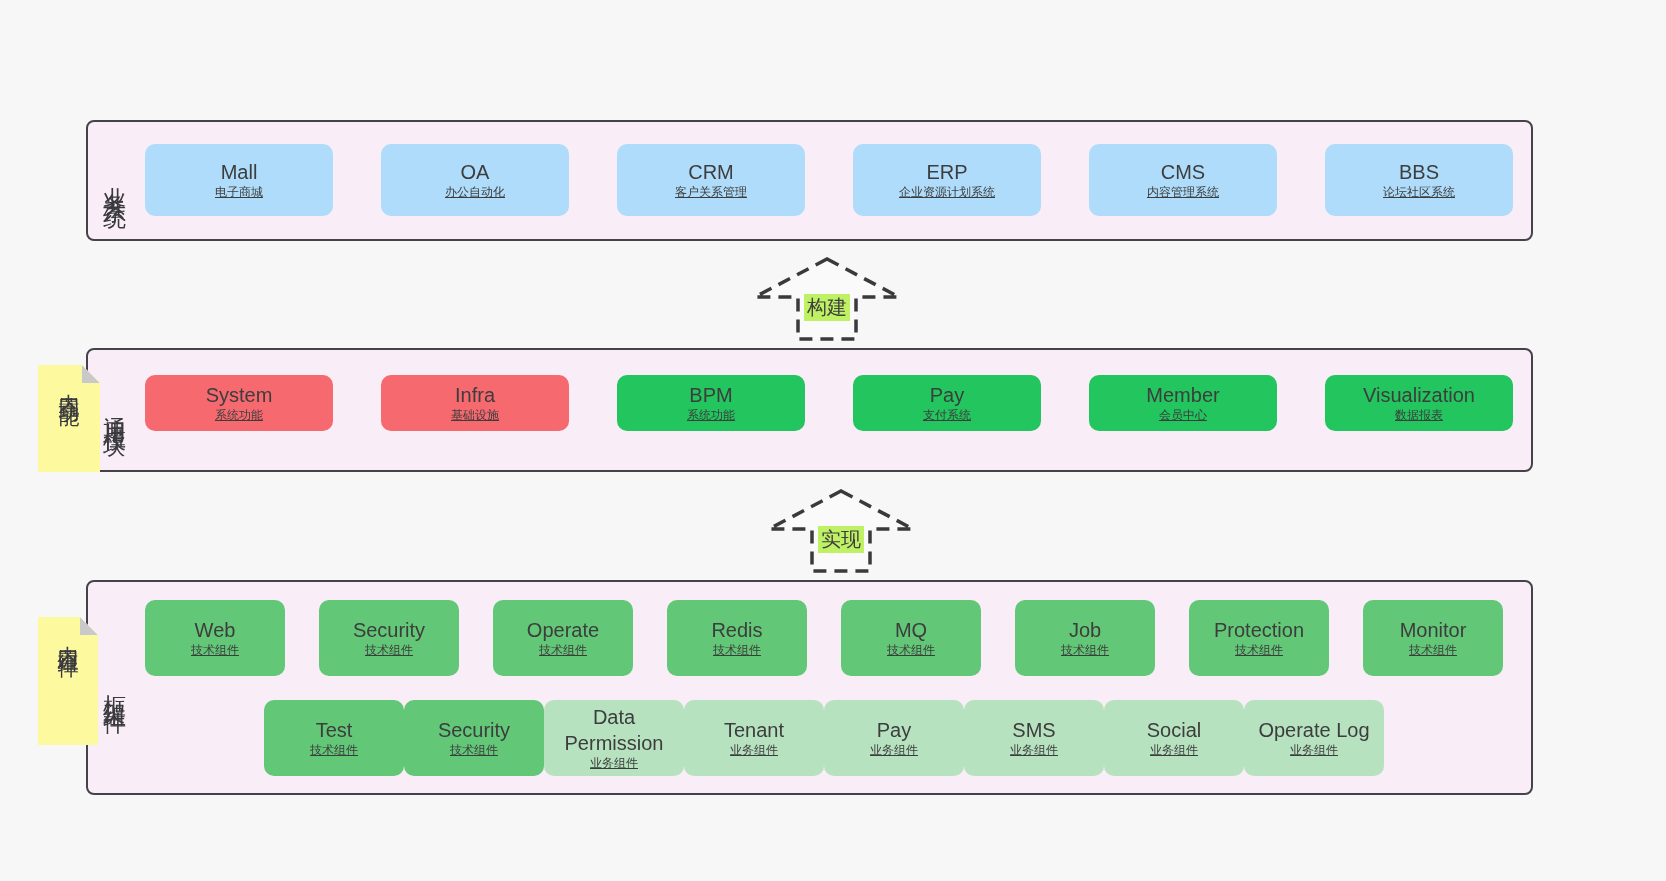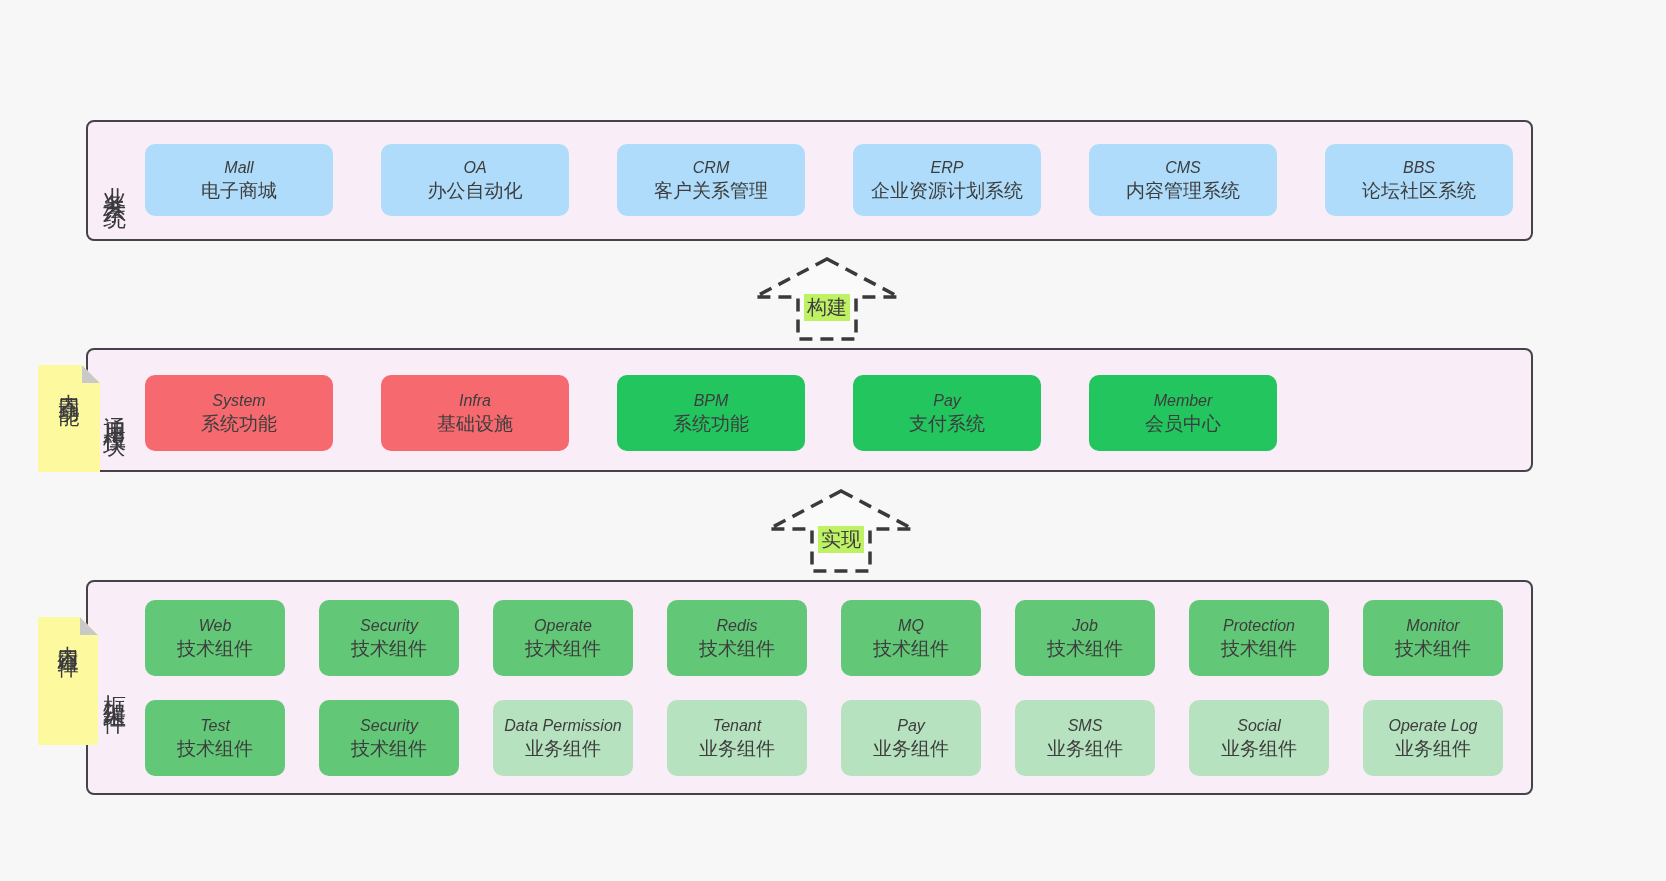--- a/index.html
+++ b/index.html
@@ -32,24 +32,24 @@
   .row { position: absolute; display: flex; }
   .box {
     border-radius: 10px;
     display: flex; flex-direction: column;
     align-items: center; justify-content: center;
     text-align: center;
     line-height: 1.32;
     box-sizing: border-box;
     padding: 2px 6px;
   }
-  .box-name { font-size: 16px; font-style: italic; }
-  .box-sub  { font-size: 19px; }
+  .box-name { font-size: 20px; }
+  .box-sub  { font-size: 12px; text-decoration: underline; }
   .w188 { width: 188px; height: 72px; }
-  .h76  { height: 76px; justify-content: center; }
+  .h76  { height: 56px; justify-content: center; }
   .w140 { width: 140px; height: 76px; }
   .blue       { background: #aedcfa; }
   .red        { background: #f5696f; }
   .pink       { background: #22c55e; }
   .green      { background: #62c777; }
   .lightgreen { background: #b6e2bf; }
   .sticky {
     position: absolute;
     background: #fcf99e;
     clip-path: polygon(0 0, calc(100% - 18px) 0, 100% 18px, 100% 100%, 0 100%);
@@ -147,20 +147,24 @@
       <div class="box-sub">系统功能</div>
     </div>
     <div class="box pink w188 h76">
       <div class="box-name">Pay</div>
       <div class="box-sub">支付系统</div>
     </div>
     <div class="box pink w188 h76">
       <div class="box-name">Member</div>
       <div class="box-sub">会员中心</div>
     </div>
+    <div class="box pink w188 h76">
+      <div class="box-name">Visualization</div>
+      <div class="box-sub">数据报表</div>
+    </div>
   </div>
 </div>
 
 <div class="arrow" style="left:766px; top:488px;">
   <svg width="150" height="86" viewBox="0 0 150 86">
     <polygon points="75,3 147,41 104,41 104,83 46,83 46,41 3,41" fill="#fafafa" stroke="#3a3a3a" stroke-width="3.5" stroke-dasharray="13 8"></polygon>
   </svg>
   <div class="arrow-label">实现</div>
 </div>
 
@@ -200,21 +204,21 @@
     <div class="box green w140">
       <div class="box-name">Protection</div>
       <div class="box-sub">技术组件</div>
     </div>
     <div class="box green w140">
       <div class="box-name">Monitor</div>
       <div class="box-sub">技术组件</div>
     </div>
   </div>
 
-  <div class="row" style="left:57px; top:118px; width:1358px; justify-content:space-between;">
+  <div class="row" style="left:57px; top:118px; width:1358px; justify-content:center;">
     <div class="box green w140">
       <div class="box-name">Test</div>
       <div class="box-sub">技术组件</div>
     </div>
     <div class="box green w140">
       <div class="box-name">Security</div>
       <div class="box-sub">技术组件</div>
     </div>
     <div class="box lightgreen w140">
       <div class="box-name">Data Permission</div>

